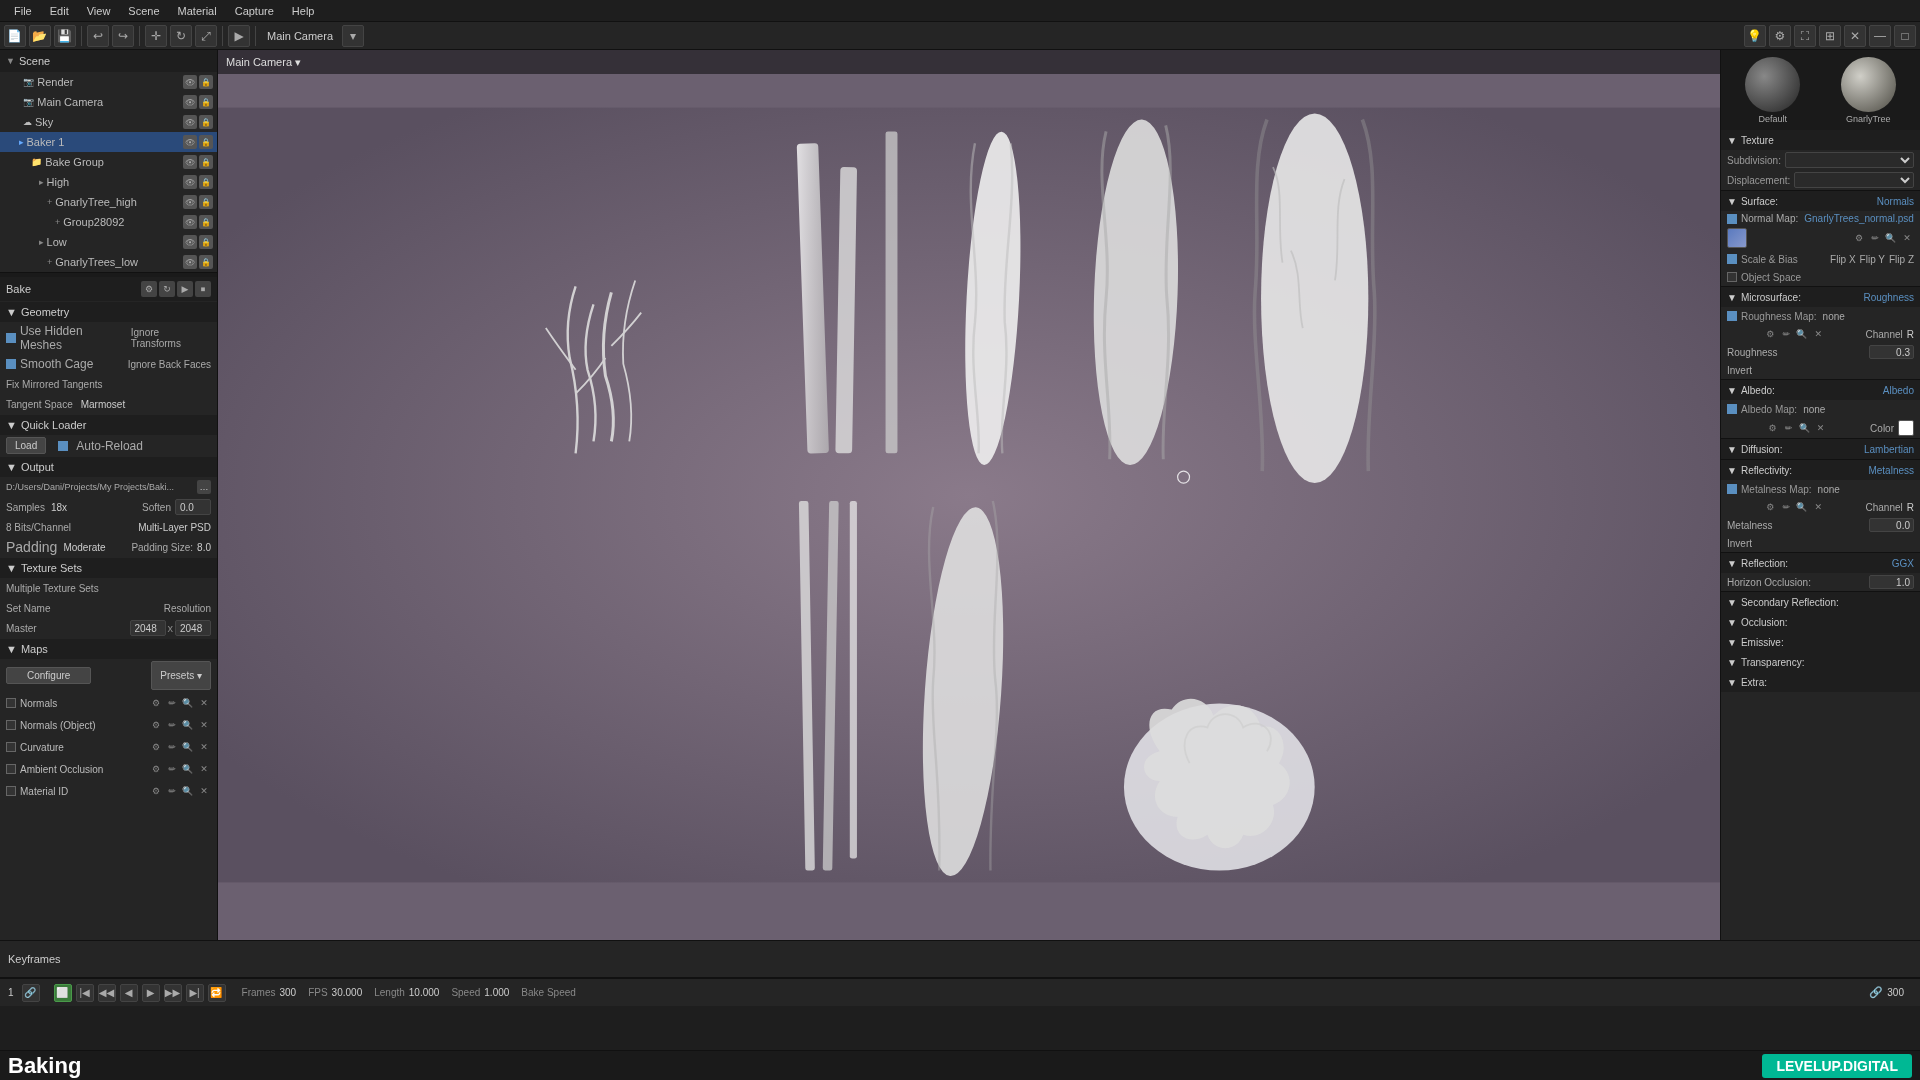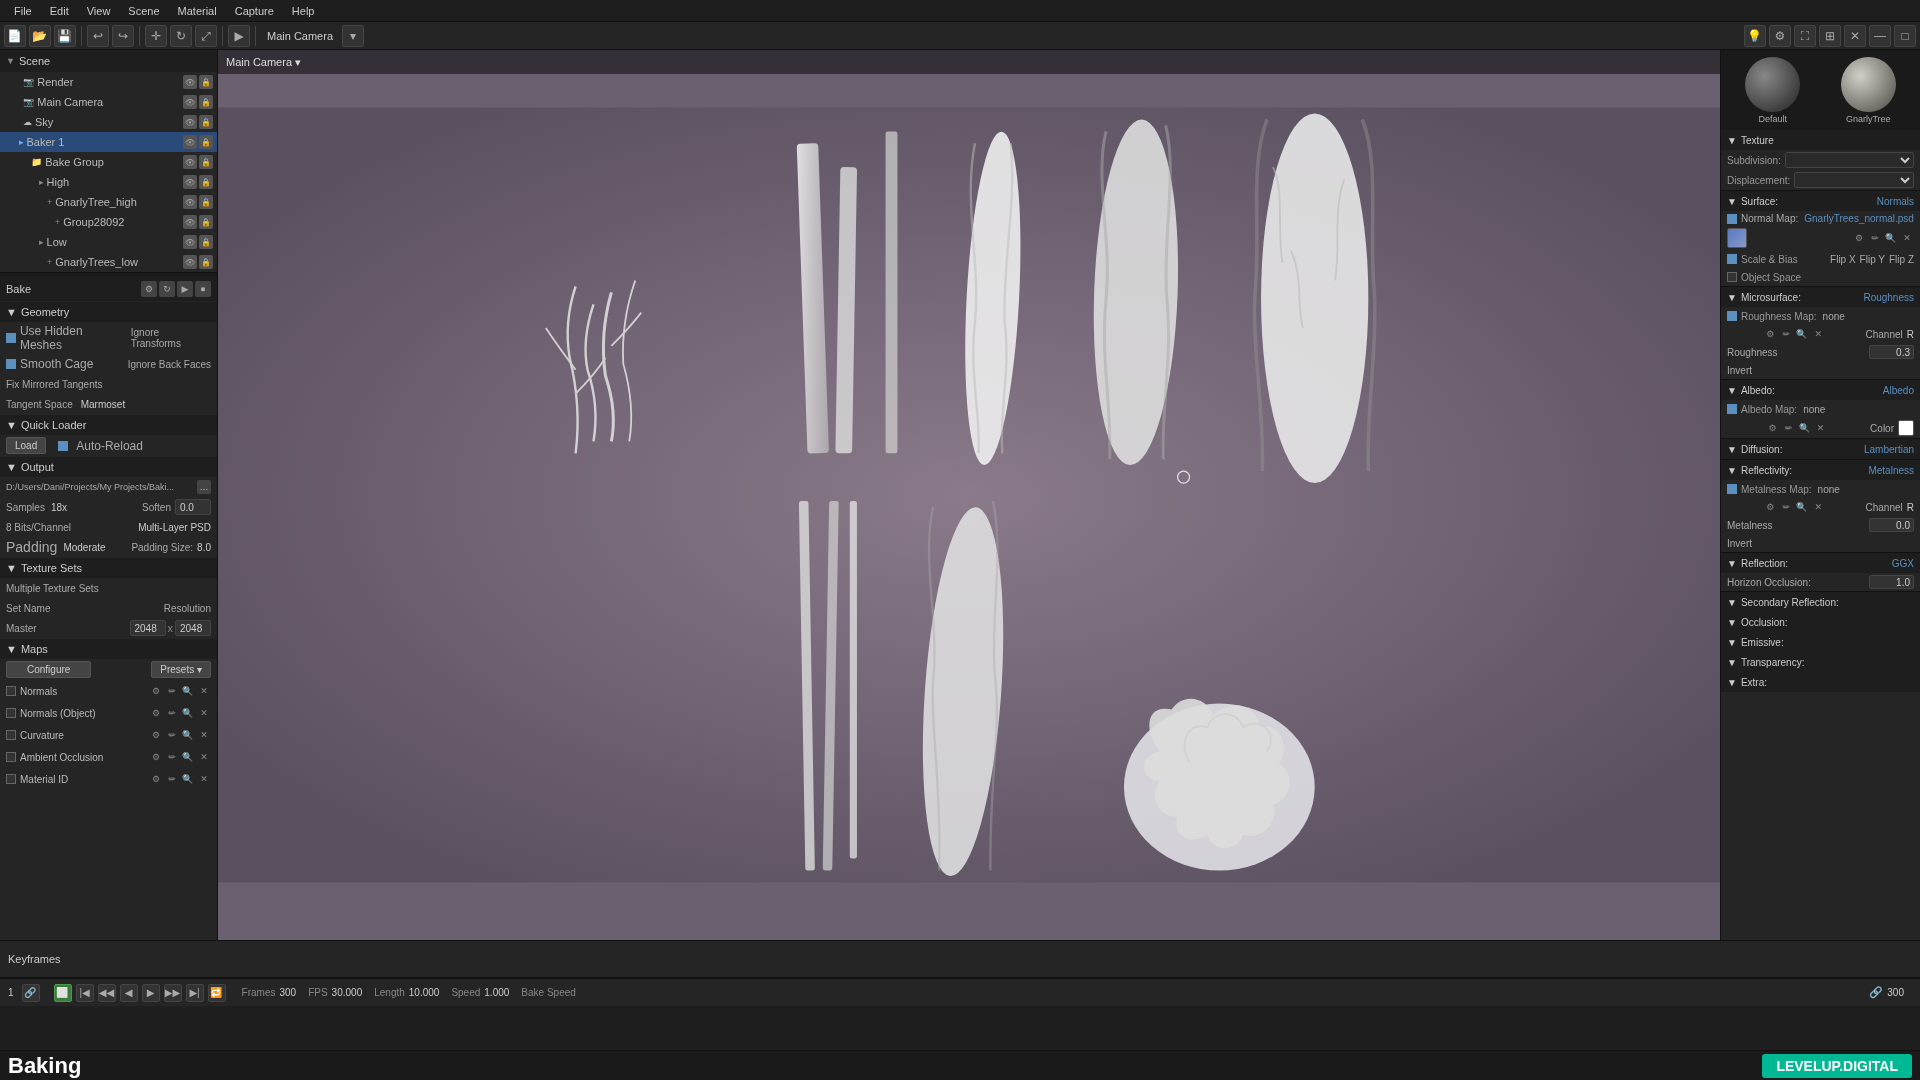--- a/index.html
+++ b/index.html
@@ -677,21 +677,21 @@
         <input class="input-field" style="width: 36px;" value="2048">
       </span>
     </div>
 
     <div class="subsection-header">
       <span class="arrow">▼</span>
       <span>Maps</span>
     </div>
     <div class="panel-row">
       <button style="background:#444;border:1px solid #555;color:#ccc;font-size:10px;padding:2px 20px;border-radius:2px;cursor:pointer;">Configure</button>
-      <button style="background:#444;border:1px solid #555;color:#ccc;font-size:10px;padding:2px 8px;border-radius:2px;cursor:pointer;margin-left:auto;">Presets ▾</button>
+      <button style="background:#444;border:1px solid #555;color:#ccc;font-size:10px;padding:8px 8px;border-radius:2px;cursor:pointer;margin-left:auto;">Presets ▾</button>
     </div>
 
     <div class="maps-item">
       <span class="cb"></span>
       <span>Normals</span>
       <div class="map-icons">
         <span class="map-icon">⚙</span>
         <span class="map-icon">✏</span>
         <span class="map-icon">🔍</span>
         <span class="map-icon">✕</span>

